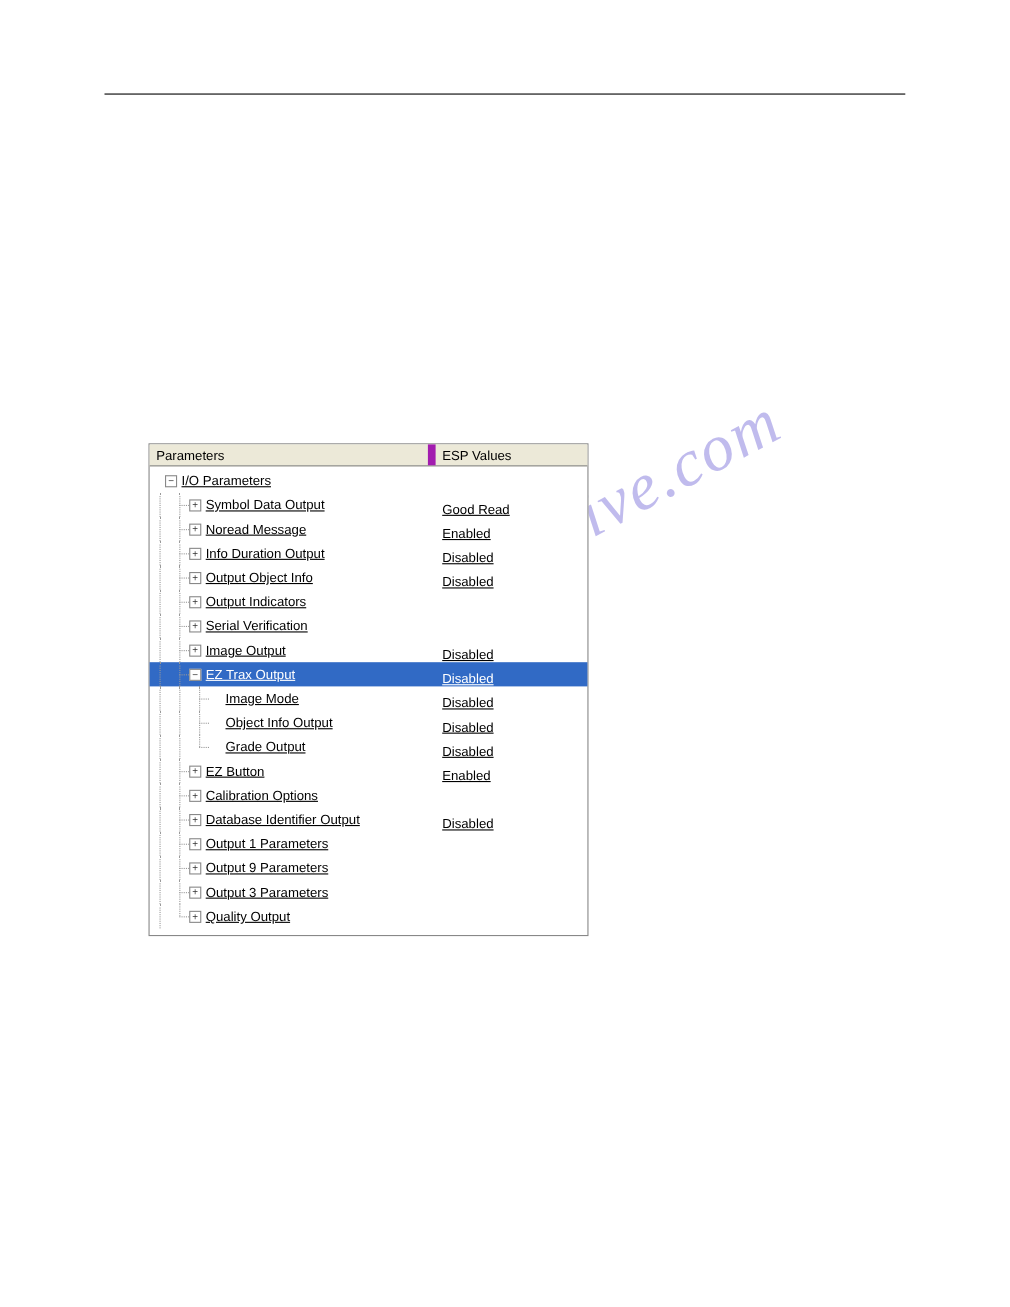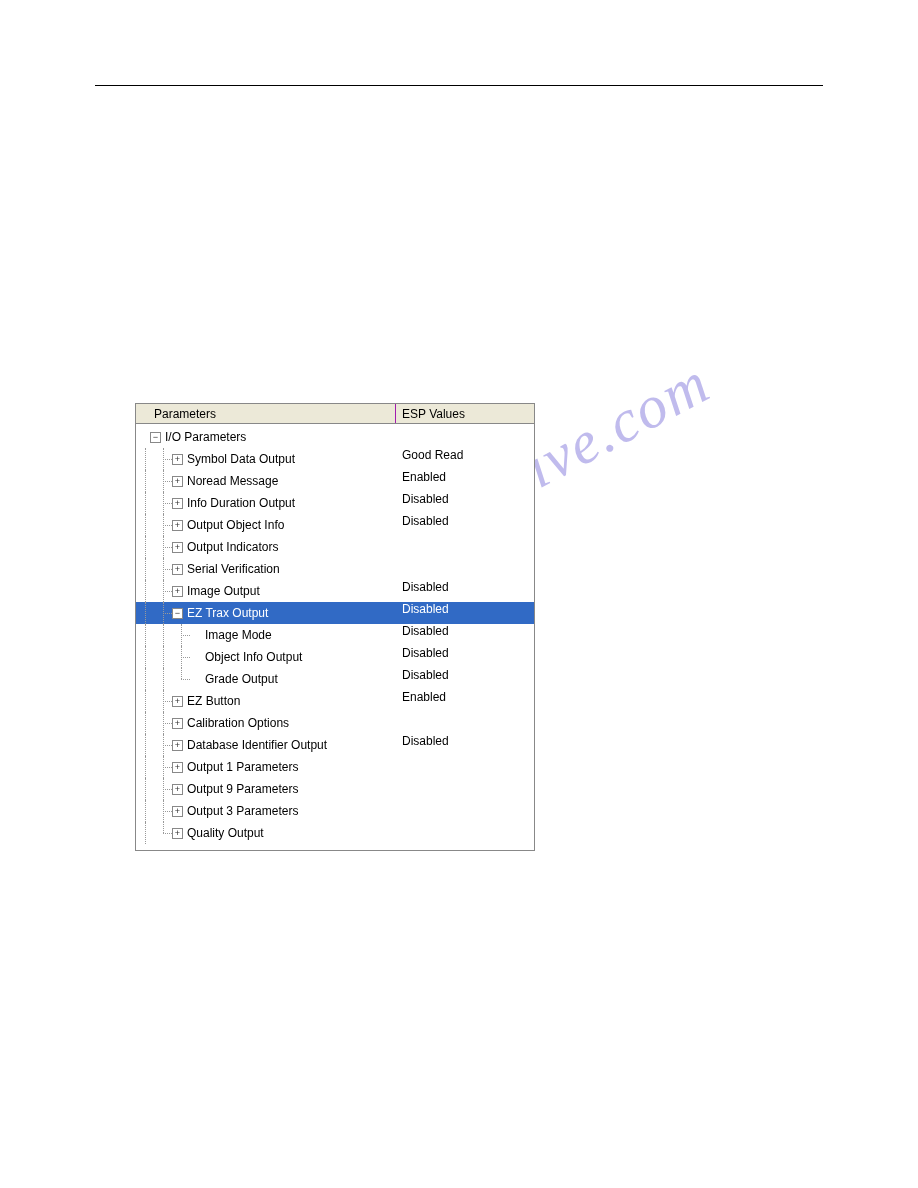--- a/index.html
+++ b/index.html
@@ -28,22 +28,22 @@
     }
     .header {
       display: flex;
       background: #ece9d8;
       border-bottom: 1px solid #888;
       height: 20px;
       line-height: 20px;
     }
     .header .col-params {
       flex: 0 0 260px;
-      padding-left: 18px;
-      border-right: 1px solid #a21caf;
+      padding-left: 6px;
+      border-right: 7px solid #a21caf;
     }
     .header .col-values {
       flex: 1;
       padding-left: 6px;
     }
     .tree {
       padding: 2px 0 6px 0;
     }
     .row {
       display: flex;
@@ -98,38 +98,38 @@
       height: 11px;
       flex-shrink: 0;
       position: relative;
     }
     .value-cell {
       position: absolute;
       left: 260px;
       top: 0;
       height: 22px;
       display: flex;
-      align-items: flex-start;
+      align-items: flex-end;
       padding-left: 6px;
     }
     .watermark {
       position: absolute;
       top: 450px;
       left: 280px;
       font-size: 60px;
       font-style: italic;
       font-weight: 500;
       font-family: Georgia, serif;
       color: rgba(130, 120, 220, 0.5);
       transform: rotate(-28deg);
       letter-spacing: 2px;
       pointer-events: none;
       z-index: -1;
     }
-    .row .label-text, .row .value-text { position: relative; z-index: 1; }
+    .row .label-text, .row .value-text { position: relative; z-index: 1; text-decoration: underline; }
   </style>
 </head>
 <body>
 
 <div class="top-rule"></div>
 
 <div class="watermark">manualchive.com</div>
 
 <div class="panel">
   <div class="header">

